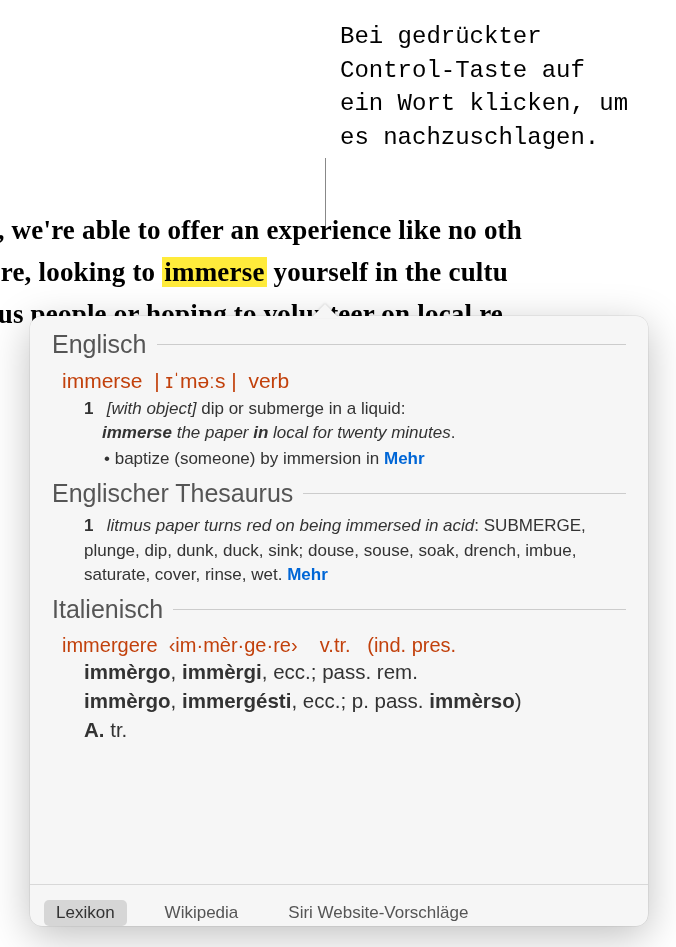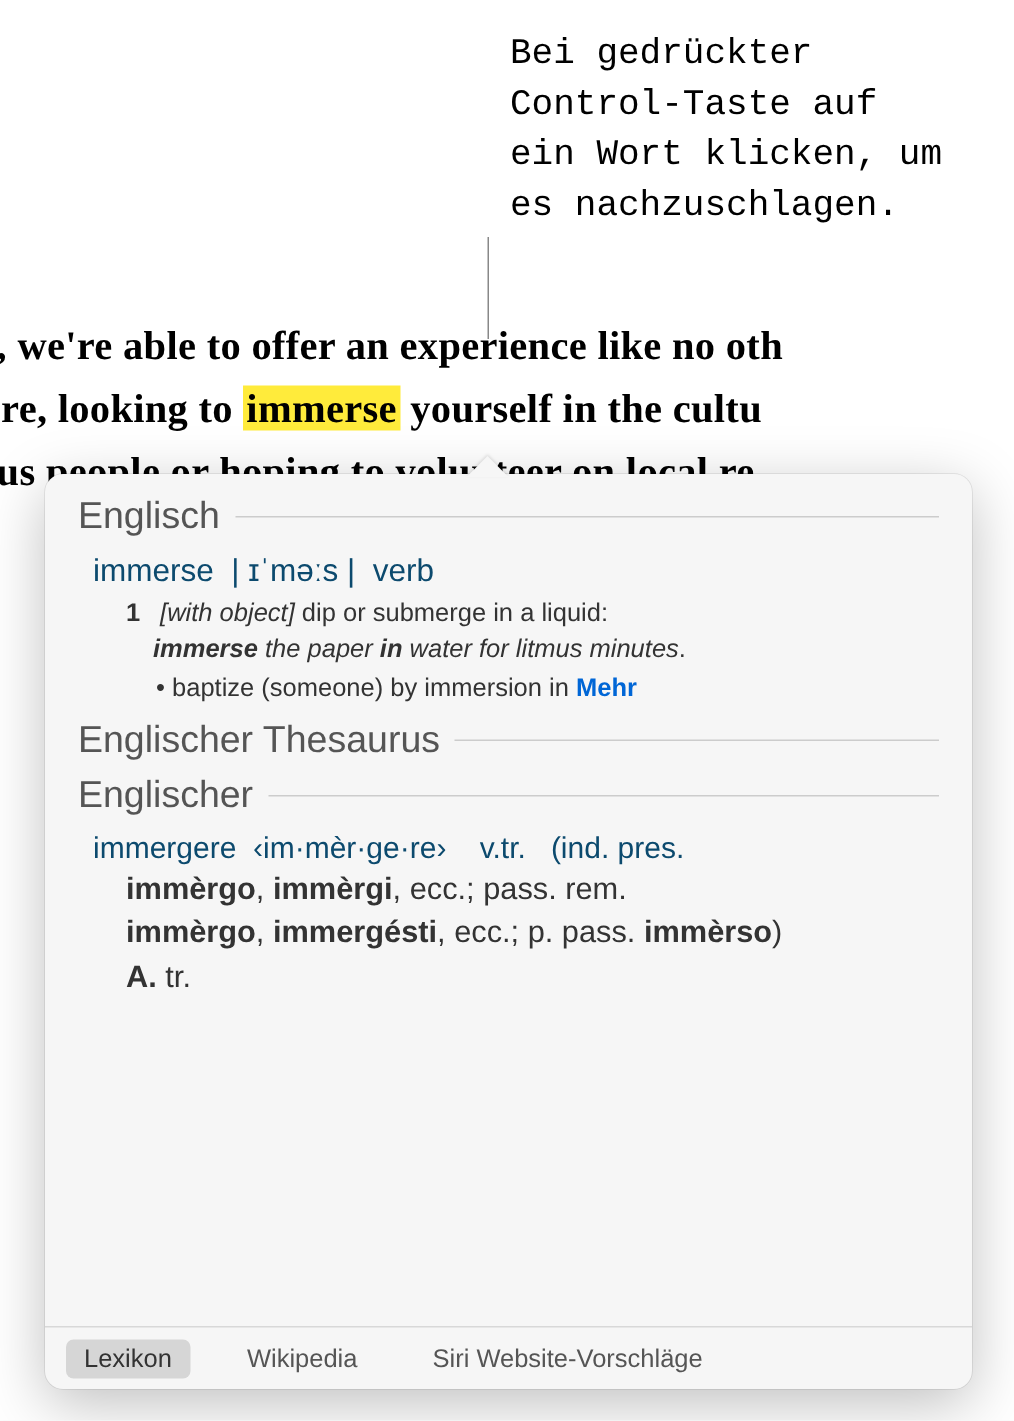--- a/index.html
+++ b/index.html
@@ -88,21 +88,21 @@
     .section-title::after {
       content: "";
       flex: 1;
       height: 1px;
       background: #ccc;
       margin-left: 10px;
     }
     .section-title:first-child { margin-top: 0; }
     .entry-head {
       font-size: 21px;
-      color: #0c4a6e;
+      color: #c2410c;
       margin-top: 10px;
       margin-left: 10px;
     }
     .def-body {
       font-size: 17px;
       line-height: 1.42;
       margin-left: 32px;
       margin-top: 4px;
       color: #333;
     }
@@ -123,21 +123,21 @@
       margin-left: 20px;
       margin-top: 2px;
     }
     .sub-bullet::before {
       content: "• ";
     }
     .popover-tabs {
       height: 42px;
       border-top: 1px solid #d8d8d8;
       display: flex;
-      align-items: center;
+      align-items: flex-end;
       padding: 0 14px;
       gap: 26px;
       font-size: 17px;
       color: #555;
     }
     .tab {
       padding: 3px 12px;
       border-radius: 5px;
       cursor: pointer;
     }
@@ -179,34 +179,39 @@
       <span>immerse</span>
       &nbsp;<span>| ɪˈməːs |</span>
       &nbsp;<span>verb</span>
     </div>
     <div class="def-body">
       <span class="def-num bold">1</span>
       <span class="italic">[with object]</span>
       <span>dip or submerge in a liquid:</span>
       <br>
       <span style="margin-left:18px; display:inline-block;">
-        <span class="bolditalic">immerse</span><span class="italic"> the paper </span><span class="bolditalic">in</span><span class="italic"> water for litmus minutes</span><span>.</span>
+        <span class="bolditalic">immerse</span><span class="italic"> the paper </span><span class="bolditalic">in</span><span class="italic"> local for twenty minutes</span><span>.</span>
       </span>
       <div class="sub-bullet">
         <span>baptize (someone) by immersion in</span>
         <span class="more-link">Mehr</span>
       </div>
     </div>
 
     <div class="section-title">
       <span>Englischer Thesaurus</span>
     </div>
+    <div class="def-body">
+      <span class="def-num bold">1</span>
+      <span class="italic">litmus paper turns red on being immersed in acid</span><span>: </span><span>SUBMERGE</span><span>, plunge, dip, dunk, duck, sink; douse, souse, soak, drench, imbue, saturate, cover, rinse, wet.</span>
+      <span class="more-link">Mehr</span>
+    </div>
 
     <div class="section-title">
-      <span>Englischer</span>
+      <span>Italienisch</span>
     </div>
     <div class="entry-head it-small">
       <span>immergere</span>
       &nbsp;<span>‹im·mèr·ge·re›</span>
       &nbsp;&nbsp;&nbsp;<span>v.tr.</span>
       &nbsp;&nbsp;<span>(ind. pres.</span>
     </div>
     <div class="def-body2">
       <span></span>
       <span class="bold">immèrgo</span>,

